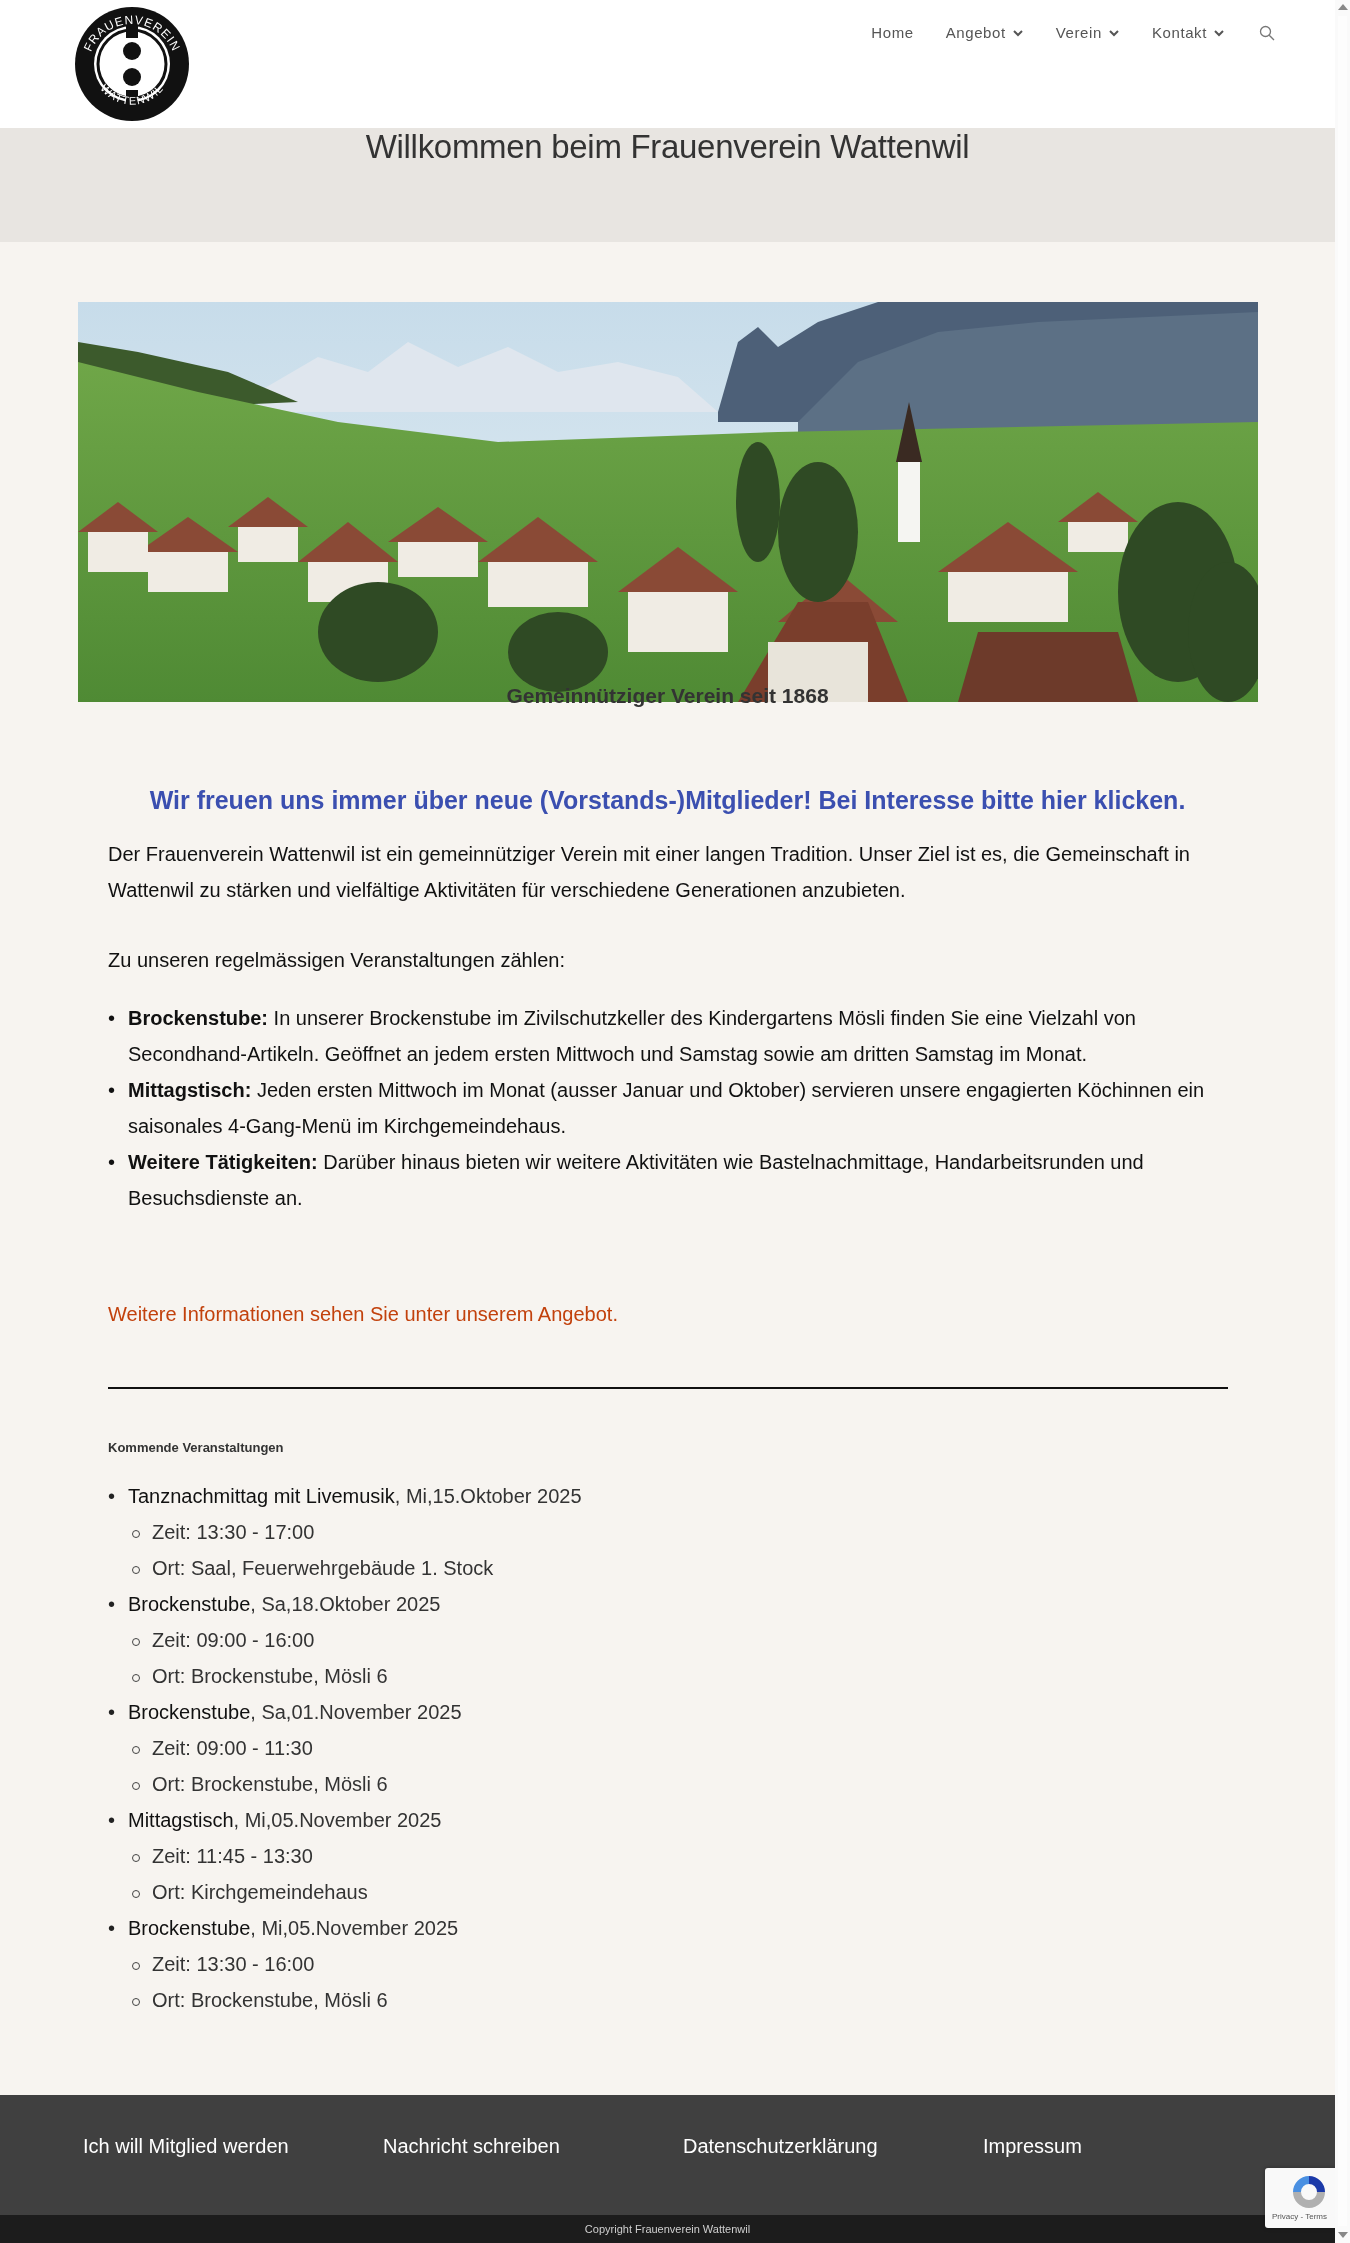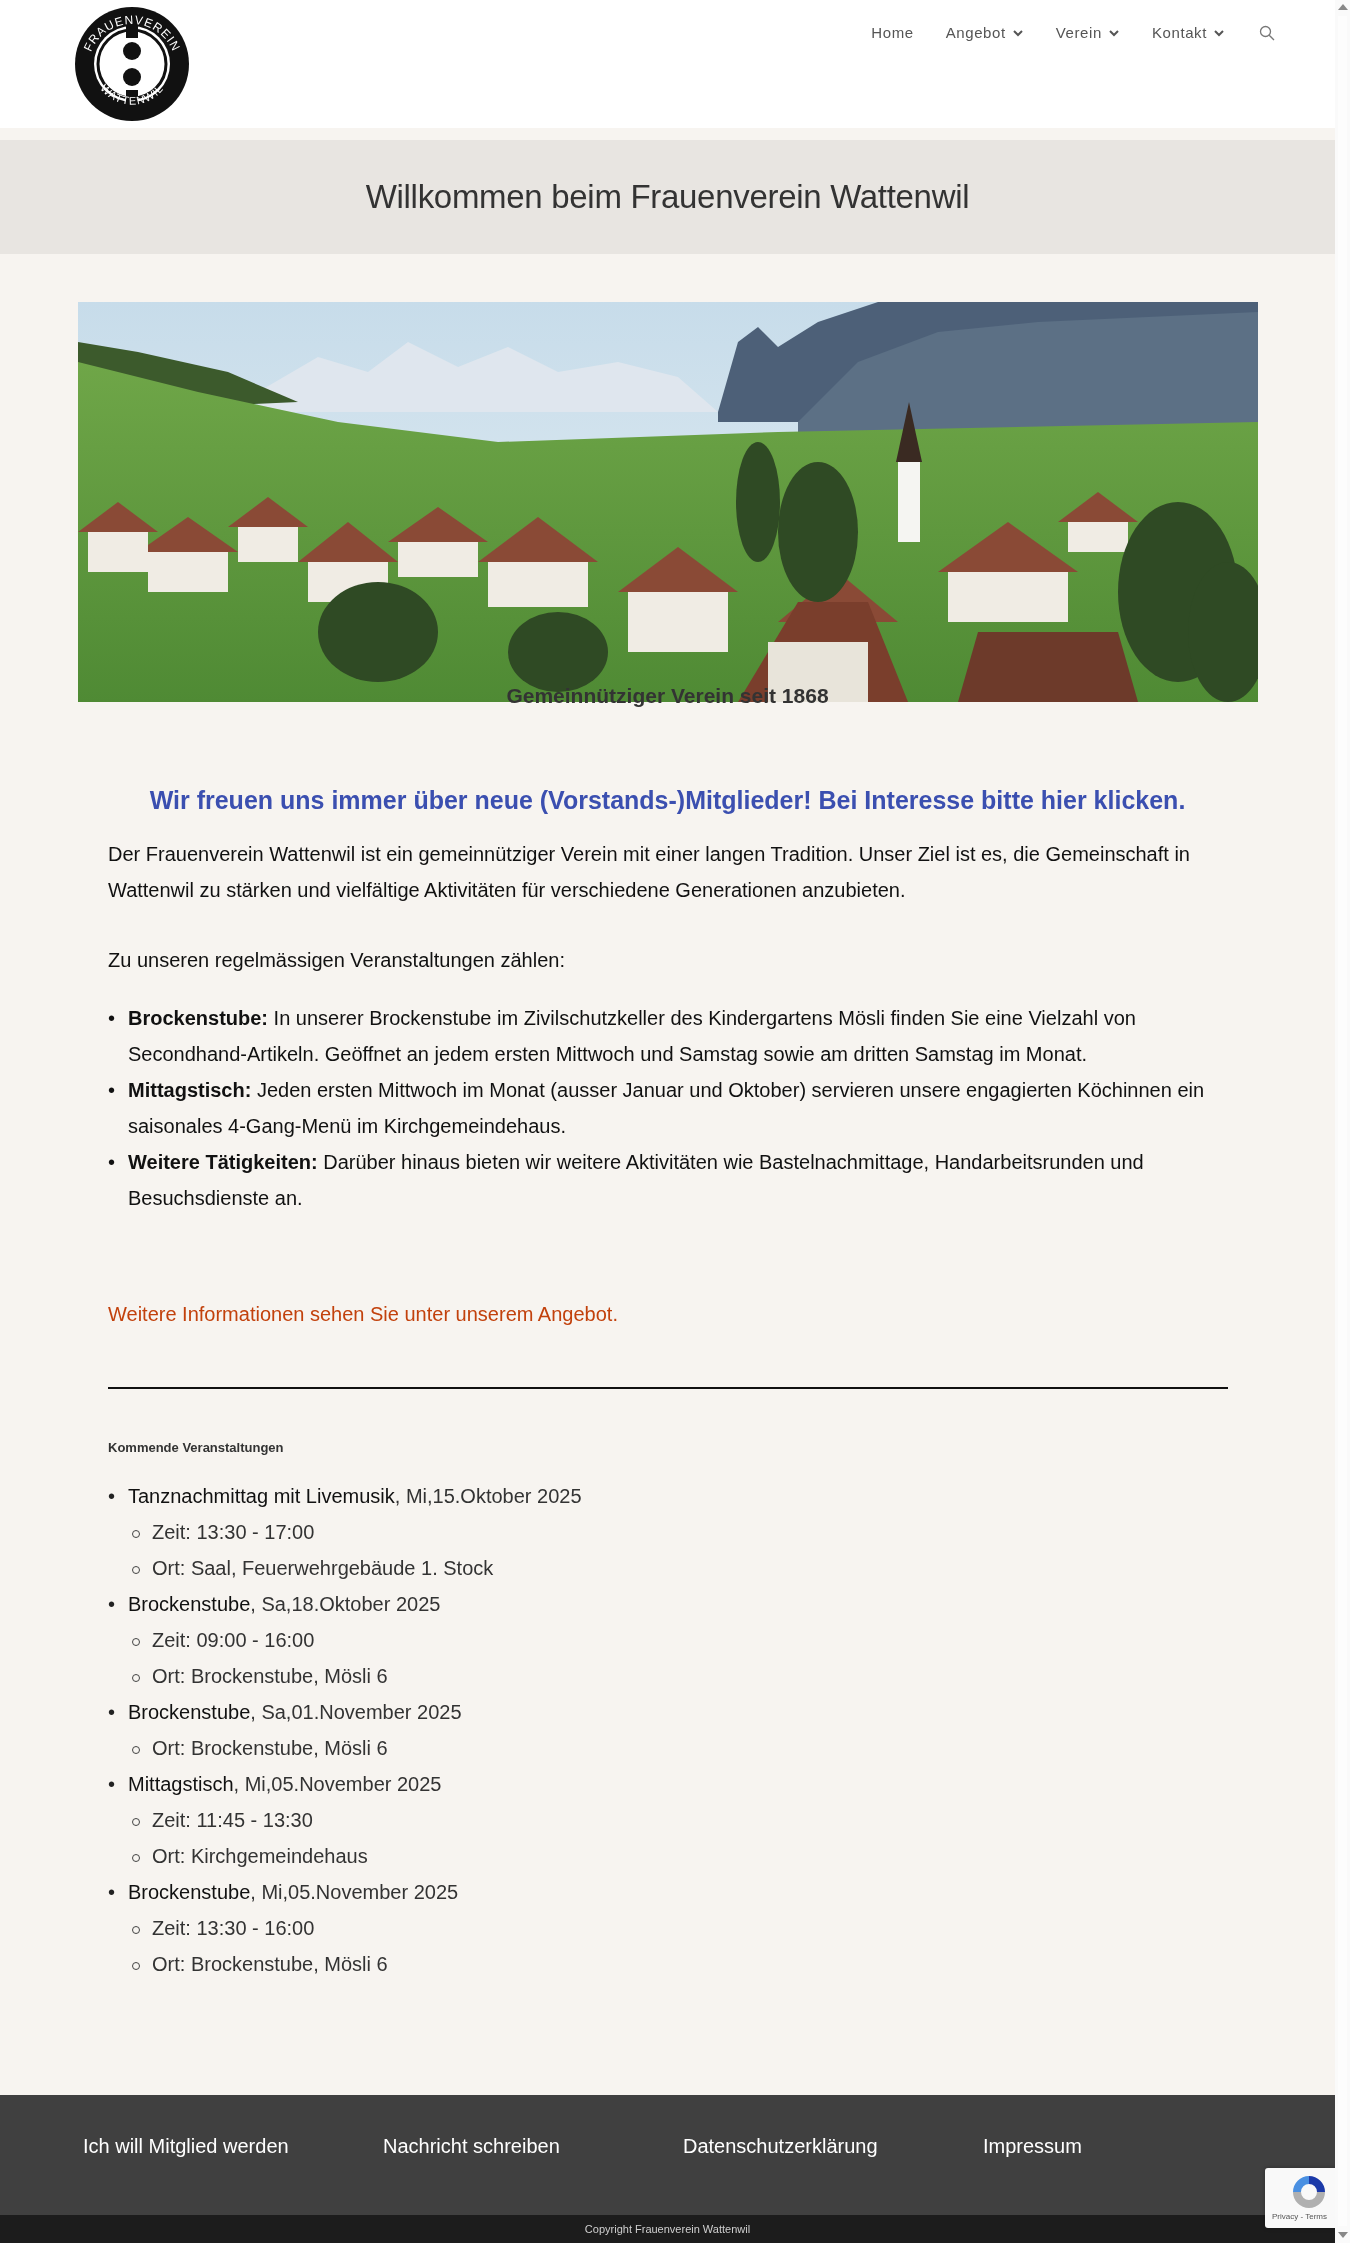--- a/index.html
+++ b/index.html
@@ -8,21 +8,21 @@
 
   
   .site-header { position: absolute; left: 0; top: 0; width: 1335px; height: 128px; background: #ffffff; }
   .logo { position: absolute; left: 74px; top: 6px; width: 116px; height: 116px; }
   .nav { position: absolute; right: 60px; top: 24px; display: flex; align-items: center; gap: 0; }
   .nav-item { display: flex; align-items: center; font-size: 15px; letter-spacing: 0.6px; color: #555; margin-left: 32px; cursor: pointer; }
   .nav-item .chev { margin-left: 6px; width: 12px; height: 12px; }
   .nav-search { margin-left: 34px; width: 16px; height: 16px; cursor: pointer; }
 
   
-  .title-band { position: absolute; left: 0; top: 128px; width: 1335px; height: 114px; background: #e8e5e1; display: flex; align-items: center; justify-content: center; margin-top: 12px; }
+  .title-band { position: absolute; left: 0; top: 128px; width: 1335px; height: 114px; background: #e8e5e1; display: flex; justify-content: center; }
   .title-band h1 { font-weight: normal; font-size: 33px; color: #333; letter-spacing: -0.3px; }
 
   
   .hero { position: absolute; left: 78px; top: 302px; width: 1180px; height: 400px; overflow: hidden; }
   .hero svg { display: block; }
 
   .content { position: absolute; left: 108px; width: 1120px; }
   .subtitle { top: 684px; left: 0; width: 1335px; position: absolute; text-align: center; font-size: 21px; font-weight: bold; color: #333; }
   .cta { top: 786px; left: 0; width: 1335px; position: absolute; text-align: center; font-size: 25px; font-weight: bold; color: #3b4fb0; cursor: pointer; }
   .intro { top: 836px; font-size: 20px; line-height: 36px; color: #111; }
@@ -210,20 +210,21 @@
   <li class="event">
     <div class="ev-line"><a class="ev-title">Brockenstube</a><span class="ev-date">, Sa,18.Oktober 2025</span></div>
     <ul class="sub">
       <li>Zeit: 09:00 - 16:00</li>
       <li>Ort: Brockenstube, Mösli 6</li>
     </ul>
   </li>
   <li class="event">
     <div class="ev-line"><a class="ev-title">Brockenstube</a><span class="ev-date">, Sa,01.November 2025</span></div>
     <ul class="sub">
+      <li>Zeit: 09:00 - 11:30</li>
       <li>Ort: Brockenstube, Mösli 6</li>
     </ul>
   </li>
   <li class="event">
     <div class="ev-line"><a class="ev-title">Mittagstisch</a><span class="ev-date">, Mi,05.November 2025</span></div>
     <ul class="sub">
       <li>Zeit: 11:45 - 13:30</li>
       <li>Ort: Kirchgemeindehaus</li>
     </ul>
   </li>

